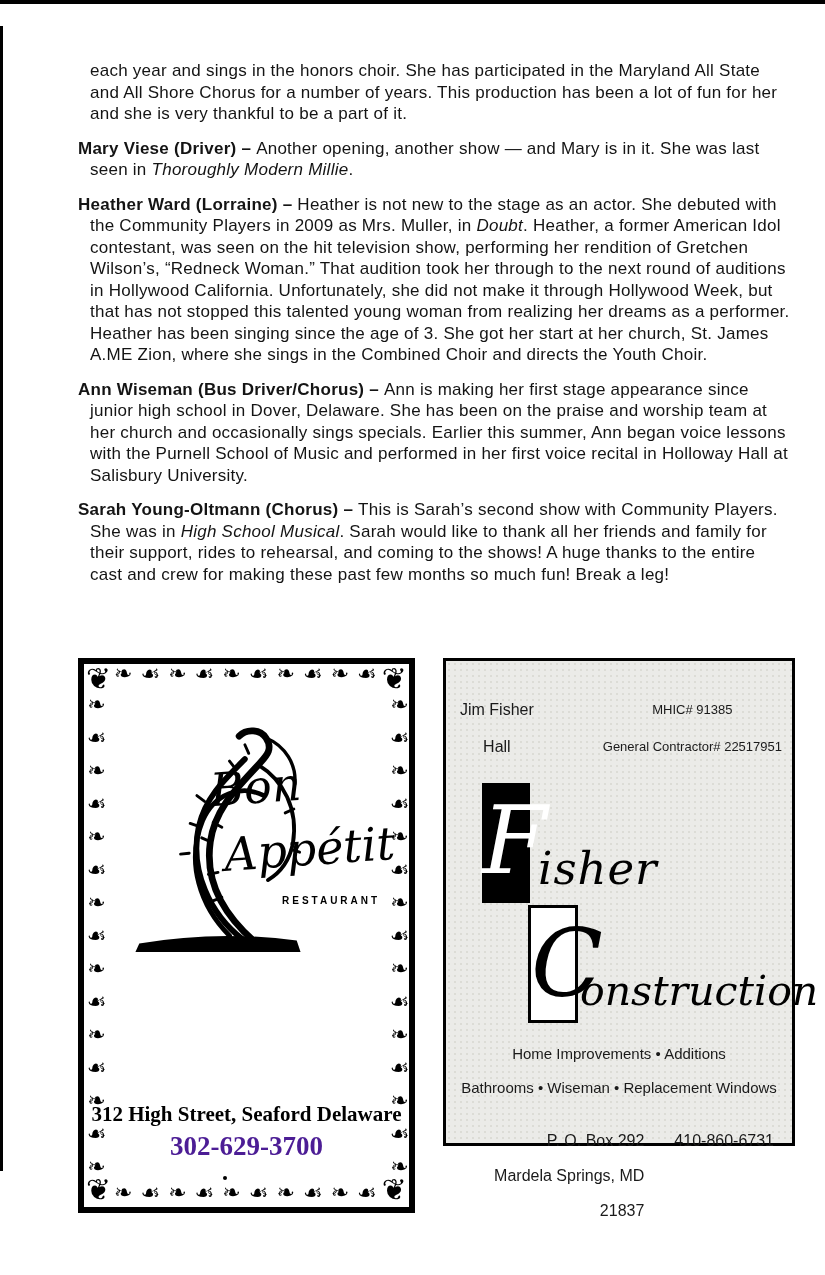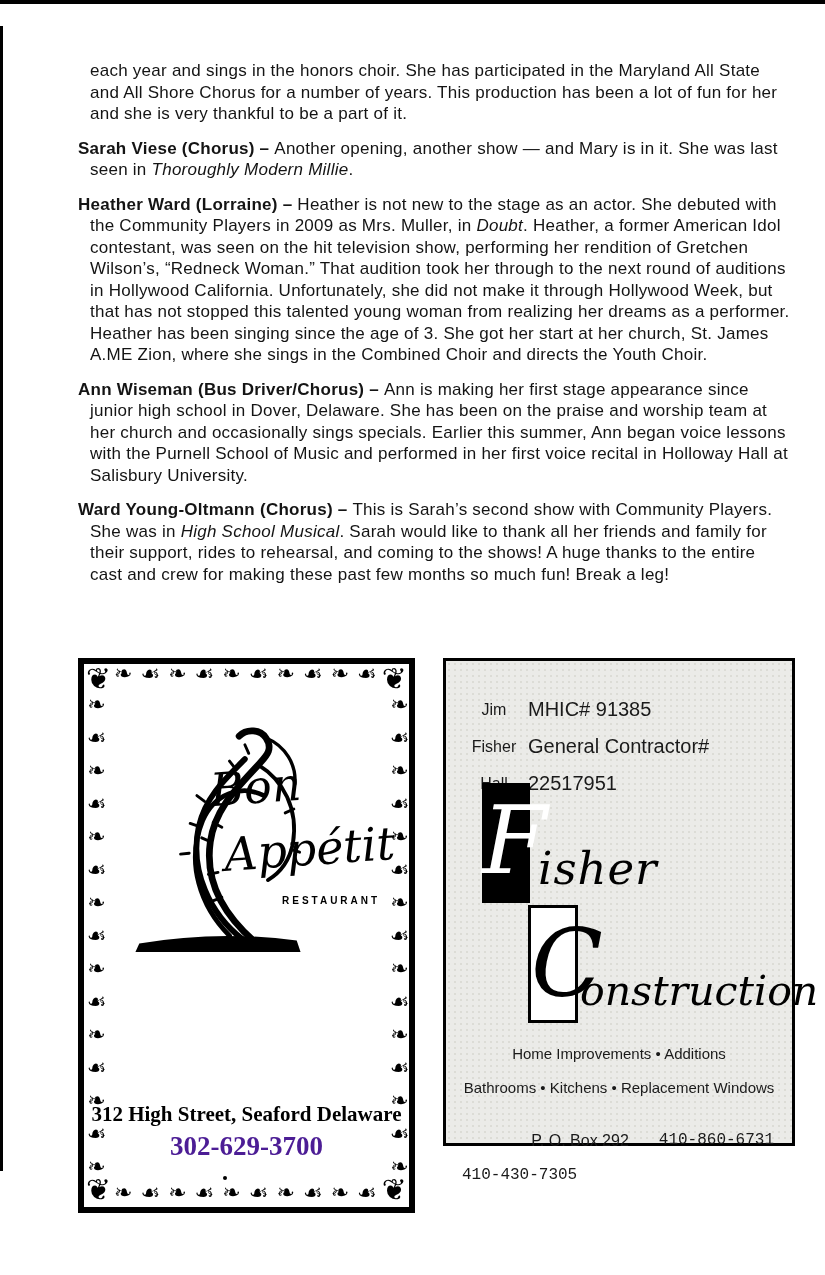--- a/index.html
+++ b/index.html
@@ -59,21 +59,21 @@
 
   
   .ad-fc {
     position:absolute; left:365px; top:0; width:352px; height:488px;
     border:3px solid #000; box-sizing:border-box; background-color:#ebebe8;
     background-image:radial-gradient(#dcdcd6 0.8px, rgba(0,0,0,0) 0.9px);
     background-size:6px 6px; color:#1a1a1a;
   }
   .fc-header { position:absolute; top:30px; left:14px; right:10px; display:flex; justify-content:space-between; }
   .fc-contact { text-align:center; font-size:16px; line-height:37px; }
-  .fc-license { text-align:left; font-size:20px; line-height:37px; }
+  .fc-license { text-align:center; font-size:13px; line-height:37px; }
 
   .fc-logo { position:absolute; top:122px; left:36px; width:310px; height:244px; }
   .fc-row { position:relative; height:120px; }
   .f-box {
     position:absolute; left:0; top:0; width:48px; height:120px; background:#000;
     color:#fff; font-family:"DejaVu Serif", serif; font-style:italic;
     font-size:94px; line-height:116px; text-align:center; overflow:visible;
   }
   .f-rest {
     position:absolute; left:56px; bottom:8px;
@@ -87,41 +87,41 @@
   .c-rest {
     position:absolute; left:98px; bottom:8px;
     font-family:"DejaVu Serif", serif; font-style:italic; font-size:41px; color:#000; white-space:nowrap;
   }
   .fc-services { position:absolute; top:376px; left:0; right:0; text-align:center; font-size:15px; line-height:34px; }
   .fc-bottom {
     position:absolute; top:462px; left:16px; right:18px;
     display:grid; grid-template-columns:1fr auto; font-size:16px; line-height:35px;
   }
   .fc-bottom .col-left  { text-align:right; padding-right:30px; }
-  .fc-bottom .col-right { text-align:left;font-family:Liberation Mono, monospace; }
+  .fc-bottom .col-right { text-align:center; }
 </style>
 </head>
 <body>
 
 <div class="page">
 
   <div class="scan-edge-top"></div>
   <div class="scan-edge-left"></div>
 
   <main class="bios">
 
     <p class="bio continuation"><span>each year and sings in the honors choir. She has participated in the Maryland All State and All Shore Chorus for a number of years. This production has been a lot of fun for her and she is very thankful to be a part of it.</span></p>
 
-    <p class="bio"><b>Sarah Viese (Chorus) – </b><span>Another opening, another show — and Mary is in it. She was last seen in </span><i>Thoroughly Modern Millie</i><span>.</span></p>
+    <p class="bio"><b>Mary Viese (Driver) – </b><span>Another opening, another show — and Mary is in it. She was last seen in </span><i>Thoroughly Modern Millie</i><span>.</span></p>
 
     <p class="bio"><b>Heather Ward (Lorraine) – </b><span>Heather is not new to the stage as an actor. She debuted with the Community Players in 2009 as Mrs. Muller, in </span><i>Doubt</i><span>. Heather, a former American Idol contestant, was seen on the hit television show, performing her rendition of Gretchen Wilson’s, “Redneck Woman.” That audition took her through to the next round of auditions in Hollywood California. Unfortunately, she did not make it through Hollywood Week, but that has not stopped this talented young woman from realizing her dreams as a performer. Heather has been singing since the age of 3. She got her start at her church, St. James A.ME Zion, where she sings in the Combined Choir and directs the Youth Choir.</span></p>
 
     <p class="bio"><b>Ann Wiseman (Bus Driver/Chorus) – </b><span>Ann is making her first stage appearance since junior high school in Dover, Delaware. She has been on the praise and worship team at her church and occasionally sings specials. Earlier this summer, Ann began voice lessons with the Purnell School of Music and performed in her first voice recital in Holloway Hall at Salisbury University.</span></p>
 
-    <p class="bio"><b>Ward Young-Oltmann (Chorus) – </b><span>This is Sarah’s second show with Community Players. She was in </span><i>High School Musical</i><span>. Sarah would like to thank all her friends and family for their support, rides to rehearsal, and coming to the shows! A huge thanks to the entire cast and crew for making these past few months so much fun! Break a leg!</span></p>
+    <p class="bio"><b>Sarah Young-Oltmann (Chorus) – </b><span>This is Sarah’s second show with Community Players. She was in </span><i>High School Musical</i><span>. Sarah would like to thank all her friends and family for their support, rides to rehearsal, and coming to the shows! A huge thanks to the entire cast and crew for making these past few months so much fun! Break a leg!</span></p>
 
   </main>
 
   <section class="ads">
 
     <div class="ad-ba">
       <div class="ba-orn ba-orn-top">❧☙❧☙❧☙❧☙❧☙</div>
       <div class="ba-orn ba-orn-bottom">❧☙❧☙❧☙❧☙❧☙</div>
       <div class="ba-orn ba-orn-left">❧☙❧☙❧☙❧☙❧☙❧☙❧☙❧☙</div>
       <div class="ba-orn ba-orn-right">❧☙❧☙❧☙❧☙❧☙❧☙❧☙❧☙</div>
@@ -180,24 +180,24 @@
           <div class="f-rest">isher</div>
         </div>
         <div class="fc-row">
           <div class="c-box">C</div>
           <div class="c-rest">onstruction</div>
         </div>
       </div>
 
       <div class="fc-services">
         <div>Home Improvements • Additions</div>
-        <div>Bathrooms • Kitchens • Replacement Windows</div>
+        <div>Bathrooms • Wiseman • Replacement Windows</div>
       </div>
 
       <div class="fc-bottom">
         <div class="col-left">P. O. Box 292</div>
         <div class="col-right">410-860-6731</div>
-        <div class="col-right">410-430-7305</div>
+        <div class="col-left">Mardela Springs, MD 21837</div>
       </div>
     </div>
 
   </section>
 </div>
 
 </body></html>

